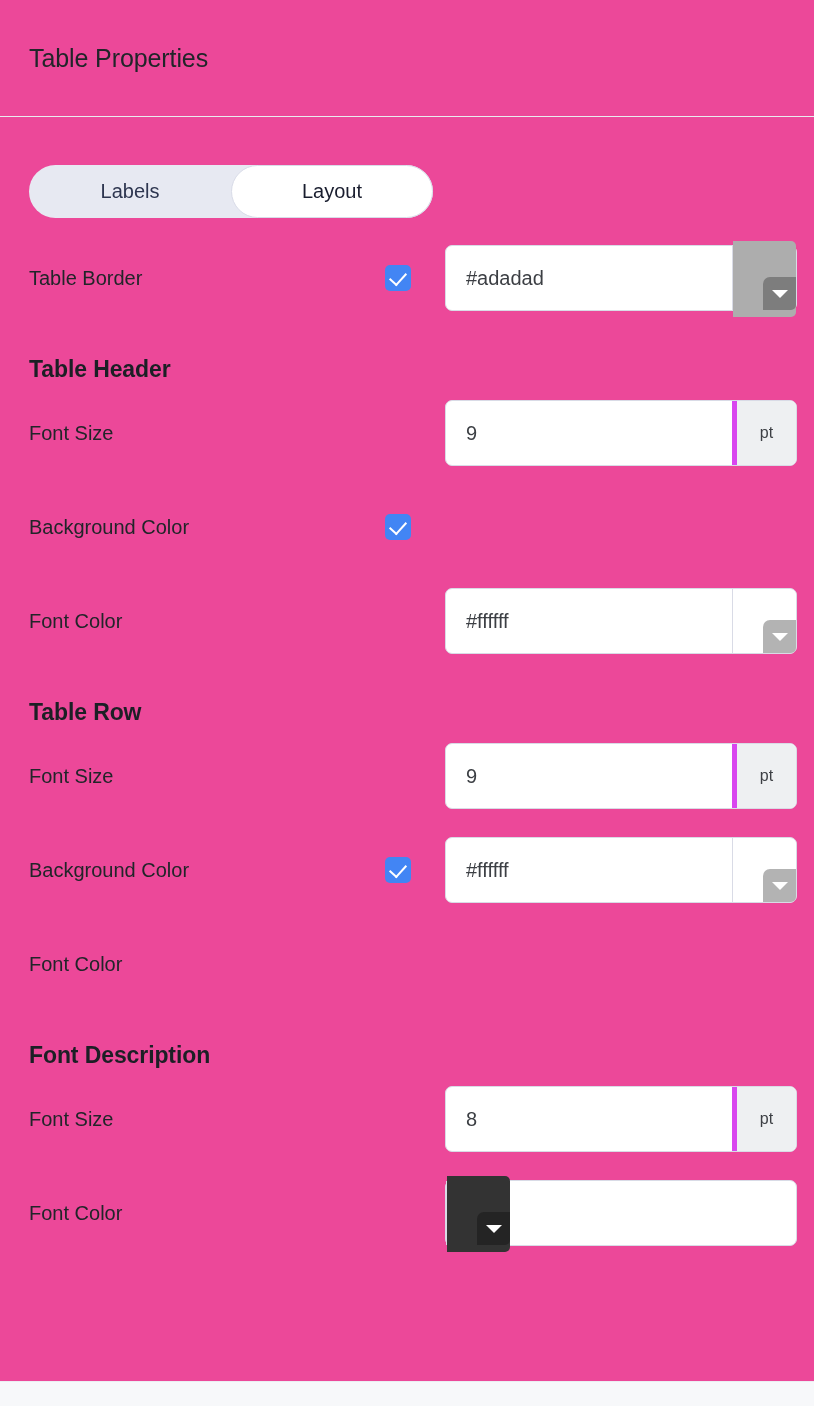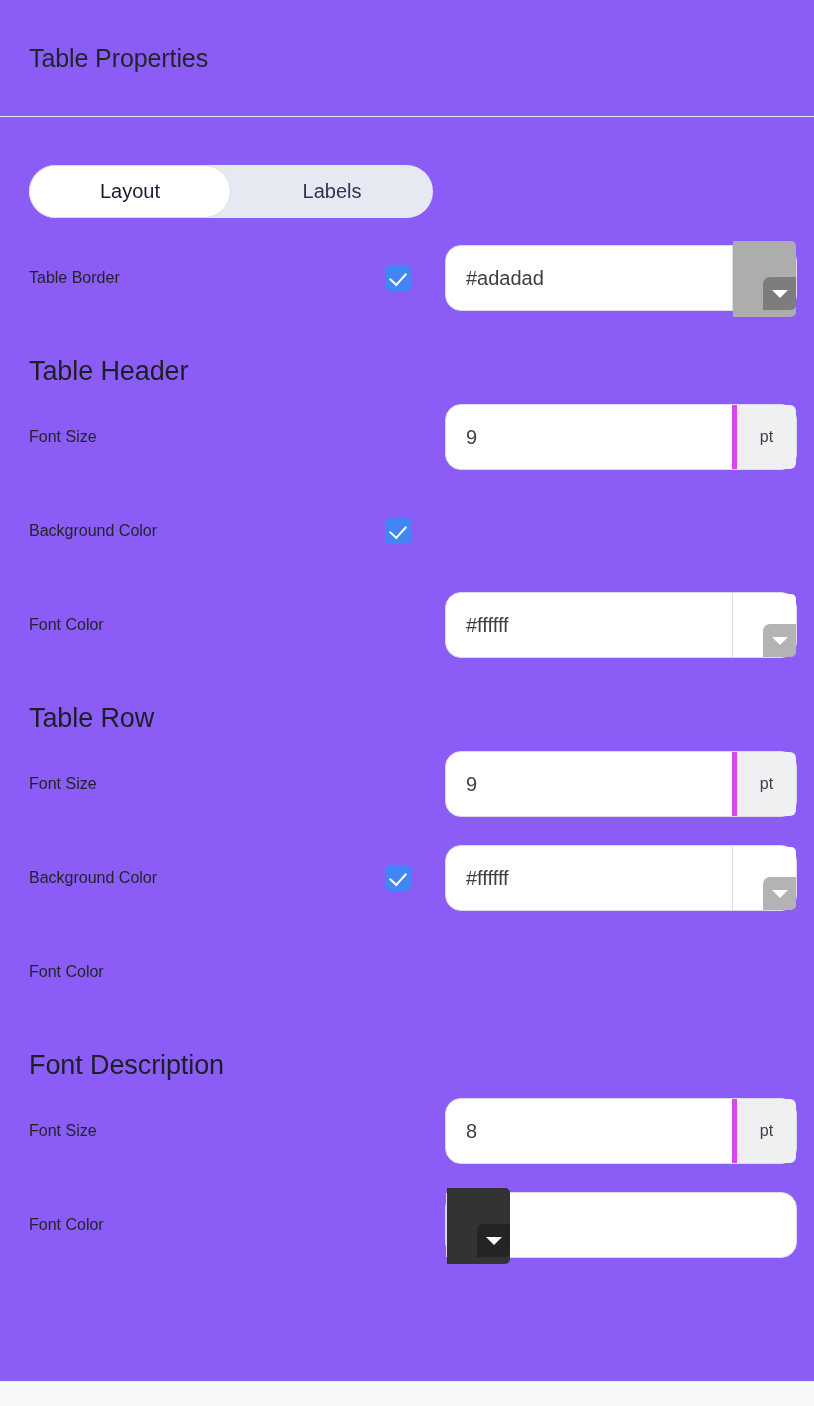--- a/index.html
+++ b/index.html
@@ -9,21 +9,21 @@
     height: 1406px;
     background: #ffffff;
     font-family: "Liberation Sans", sans-serif;
     overflow: hidden;
   }
 
   .panel {
     position: relative;
     width: 814px;
     height: 1406px;
-    background: #8b5cf6;
+    background: #ec4899;
   }
 
   
   .panel-header {
     height: 117px;
     border-bottom: 1px solid #e9ecef;
     display: flex;
     align-items: center;
     padding-left: 29px;
   }
@@ -70,21 +70,21 @@
   }
 
   
   .row {
     display: flex;
     align-items: center;
     height: 68px;
     position: relative;
   }
   .row-label {
-    font-size: 16px;
+    font-size: 20px;
     color: #212529;
     width: 356px;
     flex: 0 0 356px;
     white-space: nowrap;
   }
 
   .checkbox-slot {
     flex: 0 0 60px;
     display: flex;
     align-items: center;
@@ -111,21 +111,21 @@
   }
   .checkbox.hidden { visibility: hidden; }
 
   
   .input-group {
     width: 352px;
     height: 66px;
     flex: 0 0 352px;
     display: flex;
     border: 1px solid #d9dbe6;
-    border-radius: 16px;
+    border-radius: 7px;
     background: #ffffff;
     position: relative;
   }
   .input-field {
     flex: 1 1 auto;
     display: flex;
     align-items: center;
     padding-left: 20px;
     font-size: 20px;
     color: #3c3f44;
@@ -185,22 +185,22 @@
   .swatch-arrow .tri {
     width: 0;
     height: 0;
     border-left: 8px solid transparent;
     border-right: 8px solid transparent;
     border-top: 8px solid #ffffff;
   }
 
   
   .section-heading {
-    font-size: 27px;
-    font-weight: 400;
+    font-size: 23px;
+    font-weight: 700;
     color: #1c1f25;
     letter-spacing: -0.1px;
   }
 
   .spacer-lg { height: 44px; }
   .spacer-md { height: 26px; }
   .spacer-sm { height: 16px; }
 
   
   .bottom-bar {
@@ -218,25 +218,25 @@
 
 <div class="panel">
 
   <div class="panel-header">
     <div class="panel-title">Table Properties</div>
   </div>
 
   <div class="panel-body">
 
     <div class="segmented">
+      <div class="seg-item">
+        <span>Labels</span>
+      </div>
       <div class="seg-item active">
         <span>Layout</span>
-      </div>
-      <div class="seg-item">
-        <span>Labels</span>
       </div>
     </div>
 
     <div class="spacer-md"></div>
 
     <div class="row">
       <div class="row-label">Table Border</div>
       <div class="checkbox-slot">
         <div class="checkbox"></div>
       </div>

